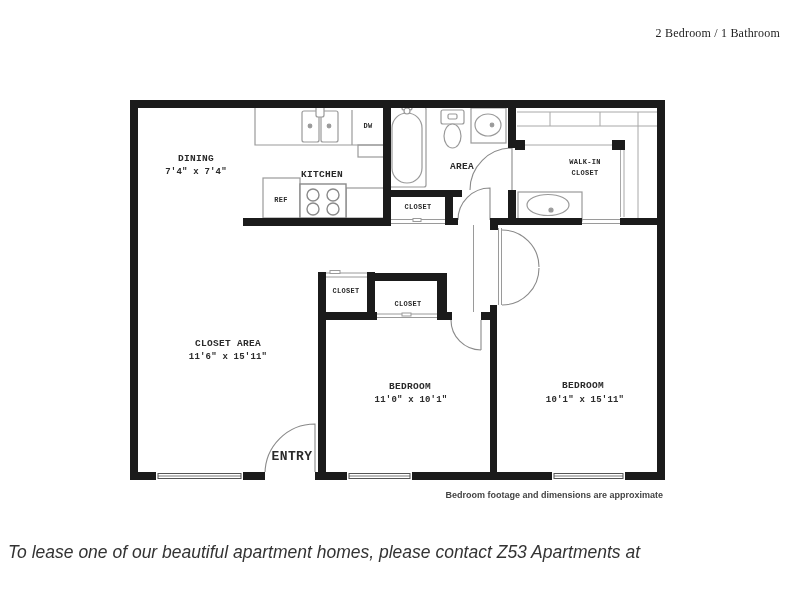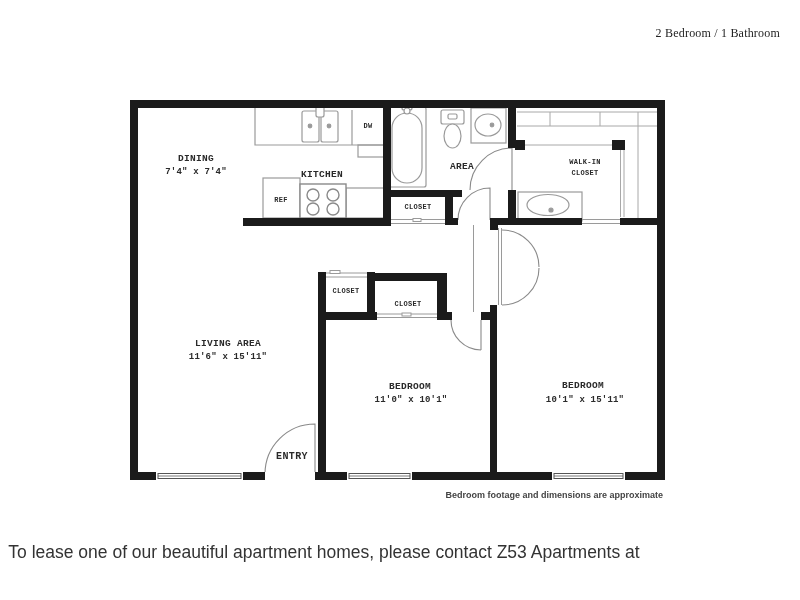--- a/index.html
+++ b/index.html
@@ -13,26 +13,26 @@
   }
   .plan{position:absolute;left:130px;top:100px;width:476px;height:380px;font-family:Liberation Mono, monospace;}
   .plan svg{position:absolute;left:0;top:0;}
   .lbl{
     position:absolute;transform:translate(-50%,-50%);white-space:nowrap;
     color:#2a2a2a;font-weight:700;text-align:center;
   }
   .room{font-size:9.5px;letter-spacing:0.3px;}
   .dims{font-size:9px;letter-spacing:0.2px;}
   .small{font-size:7px;letter-spacing:0.3px;}
-  .entry{font-size:10px;letter-spacing:0.4px;}
+  .entry{font-size:13px;letter-spacing:0.4px;}
   .footnote{
     position:absolute;left:130px;top:490px;width:533px;text-align:right;
     font-size:9px;font-weight:700;color:#444;
   }
-  .caption{position:absolute;left:0;top:540px;width:648px;text-align:center;color:#333;}
+  .caption{position:absolute;left:0;top:540px;width:648px;text-align:center;color:#333;font-style:italic;}
   .caption .l1{font-size:17.5px;line-height:25px;}
   .caption .l2{font-size:17.5px;line-height:25px;}
 </style>
 </head>
 <body>
 
 <div class="title">2 Bedroom / 1 Bathroom</div>
 
 <div class="plan">
   <svg width="535" height="380" viewBox="0 0 535 380">
@@ -190,21 +190,21 @@
       <line x1="424" y1="376" x2="493" y2="376" stroke="#555" stroke-width="0.8"></line>
     </g>
   </svg>
 
   <div class="lbl room" style="left:66px;top:58px">DINING</div>
   <div class="lbl dims" style="left:66px;top:72px">7'4" x 7'4"</div>
   <div class="lbl room" style="left:192px;top:74px">KITCHEN</div>
   <div class="lbl room" style="left:332px;top:66px">AREA</div>
   <div class="lbl small" style="left:455px;top:62px">WALK-IN</div>
   <div class="lbl small" style="left:455px;top:73px">CLOSET</div>
-  <div class="lbl room" style="left:98px;top:243px">LIVING AREA</div>
+  <div class="lbl room" style="left:98px;top:243px">CLOSET AREA</div>
   <div class="lbl dims" style="left:98px;top:257px">11'6" x 15'11"</div>
   <div class="lbl room" style="left:280px;top:286px">BEDROOM</div>
   <div class="lbl dims" style="left:281px;top:300px">11'0" x 10'1"</div>
   <div class="lbl room" style="left:453px;top:285px">BEDROOM</div>
   <div class="lbl dims" style="left:455px;top:300px">10'1" x 15'11"</div>
 
   <div class="lbl small" style="left:288px;top:107px">CLOSET</div>
   <div class="lbl small" style="left:216px;top:191px">CLOSET</div>
   <div class="lbl small" style="left:278px;top:204px">CLOSET</div>
   <div class="lbl small" style="left:151px;top:100px">REF</div>

